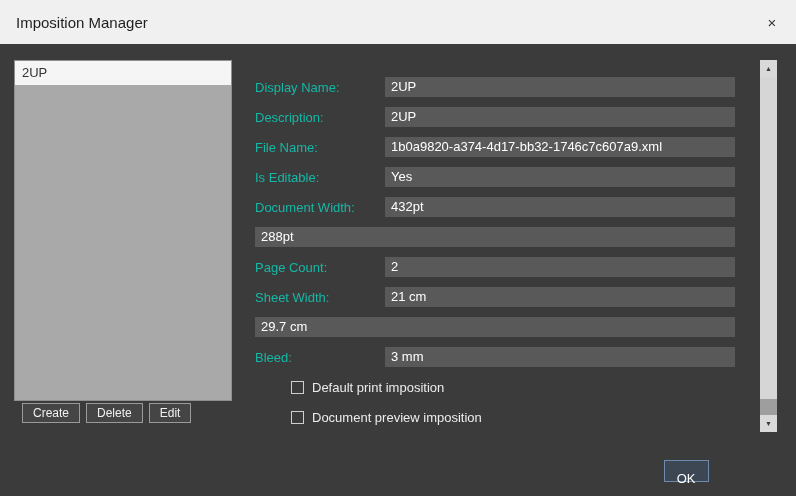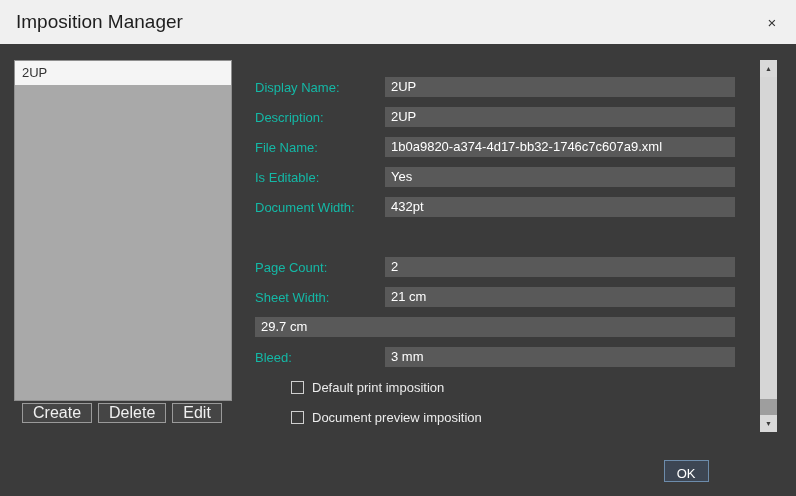--- a/index.html
+++ b/index.html
@@ -10,40 +10,40 @@
     position:relative;
   }
   .dialog { position:absolute; inset:0; background:#3b3b3b; }
 
   
   .titlebar {
     position:absolute; left:0; top:0; width:796px; height:44px;
     background:#f0f0f0; display:flex; align-items:center;
     padding:0 16px; justify-content:space-between;
   }
-  .title { font-size:19px; color:#1e1e1e; }
+  .title { font-size:15px; color:#1e1e1e; }
   .close-x {
     font-size:15px; color:#333; cursor:default; line-height:1;
     width:16px; text-align:center;
   }
 
   
   .list-box {
     position:absolute; left:14px; top:60px; width:218px; height:341px;
     background:#a9a9a9; border:1px solid #8f8f8f; overflow:hidden;
   }
   .list-item {
     height:24px; line-height:24px; padding-left:7px;
     font-size:13px; color:#333; background:#f5f5f5;
   }
   .list-buttons {
     position:absolute; left:22px; top:403px; display:flex; gap:6px;
   }
   .small-btn {
-    height:20px; padding:0 10px; font-size:16px; line-height:18px;
+    height:20px; padding:0 10px; font-size:12px; line-height:18px;
     background:#454545; color:#f0f0f0; border:1px solid #9a9a9a;
     font-family:"Liberation Sans", sans-serif; cursor:default;
   }
 
   
   .form { position:absolute; left:255px; top:72px; width:480px; }
   .form-row { height:30px; display:flex; align-items:center; }
   .field-label {
     width:130px; flex:0 0 130px; font-size:13px; color:#14b8a6;
   }
@@ -74,21 +74,21 @@
   .sb-thumb {
     position:absolute; left:0; top:17px; width:17px; height:322px;
     background:#d6d6d6;
   }
 
   
   .footer-buttons {
     position:absolute; right:14px; top:460px; display:flex; gap:7px;
   }
   .footer-btn {
-    height:22px; padding:3px 12px; font-size:13px; line-height:20px;
+    height:22px; padding:8px 12px; font-size:13px; line-height:20px;
     color:#ffffff; cursor:default;
     font-family:"Liberation Sans", sans-serif;
   }
   .ok-btn { background:#3d4653; border:1px solid #6d8cab; }
   .cancel-btn { background:#454545; border:1px solid #8a8a8a;margin-top:37px; }
 </style>
 </head>
 <body>
 
 <div class="dialog">
@@ -123,20 +123,21 @@
     </div>
     <div class="form-row">
       <span class="field-label">Is Editable:</span>
       <span class="field-value">Yes</span>
     </div>
     <div class="form-row">
       <span class="field-label">Document Width:</span>
       <span class="field-value">432pt</span>
     </div>
     <div class="form-row">
+      <span class="field-value">288pt</span>
     </div>
     <div class="form-row">
       <span class="field-label">Page Count:</span>
       <span class="field-value">2</span>
     </div>
     <div class="form-row">
       <span class="field-label">Sheet Width:</span>
       <span class="field-value">21 cm</span>
     </div>
     <div class="form-row">

